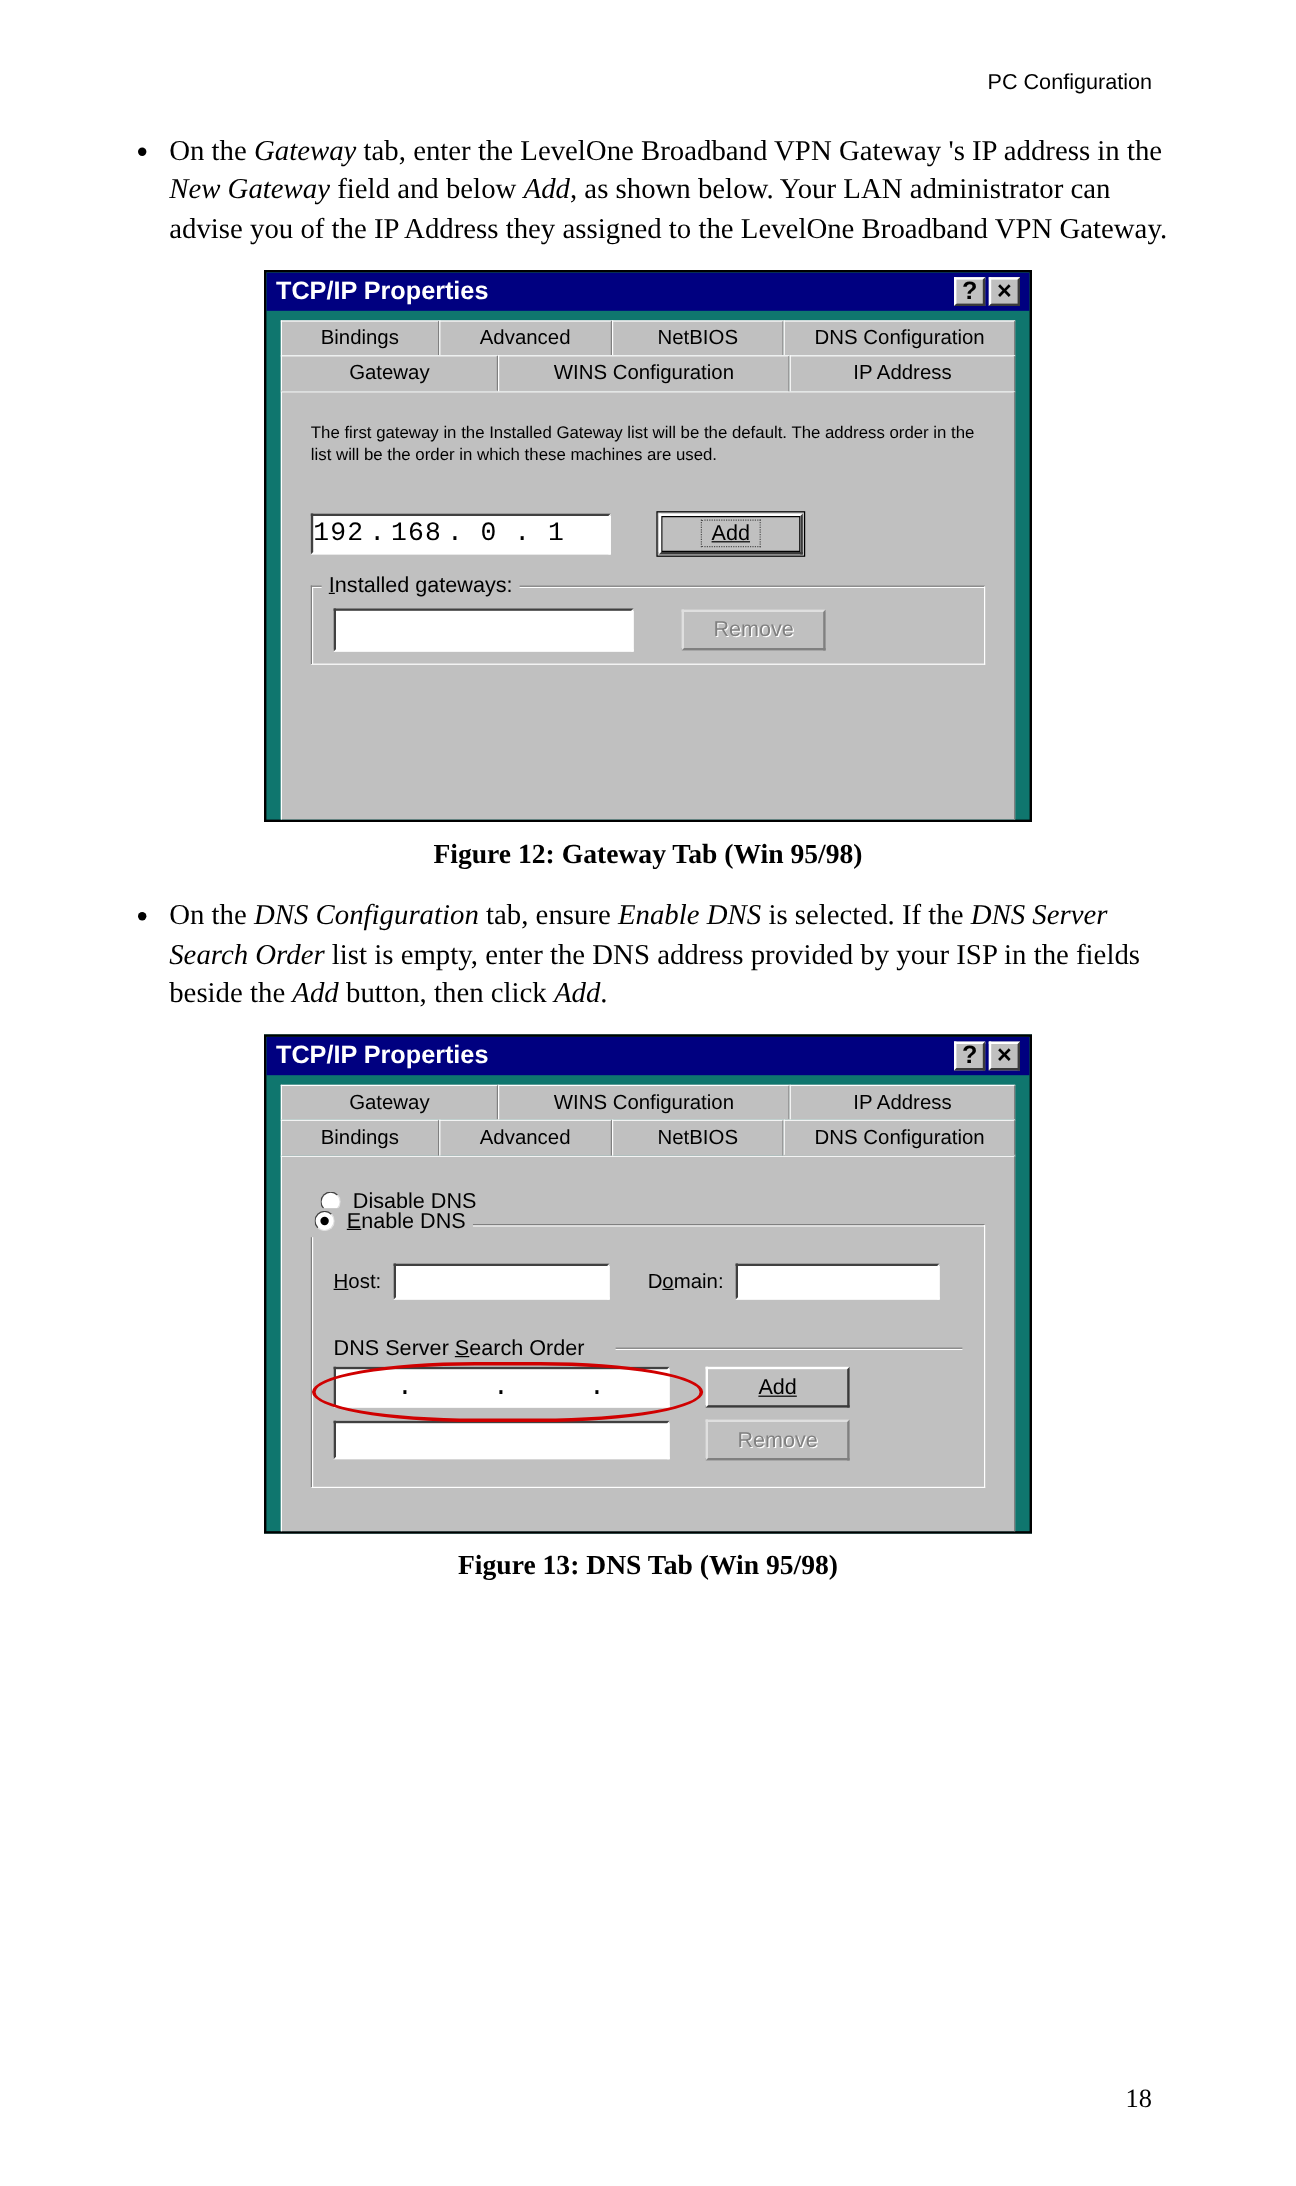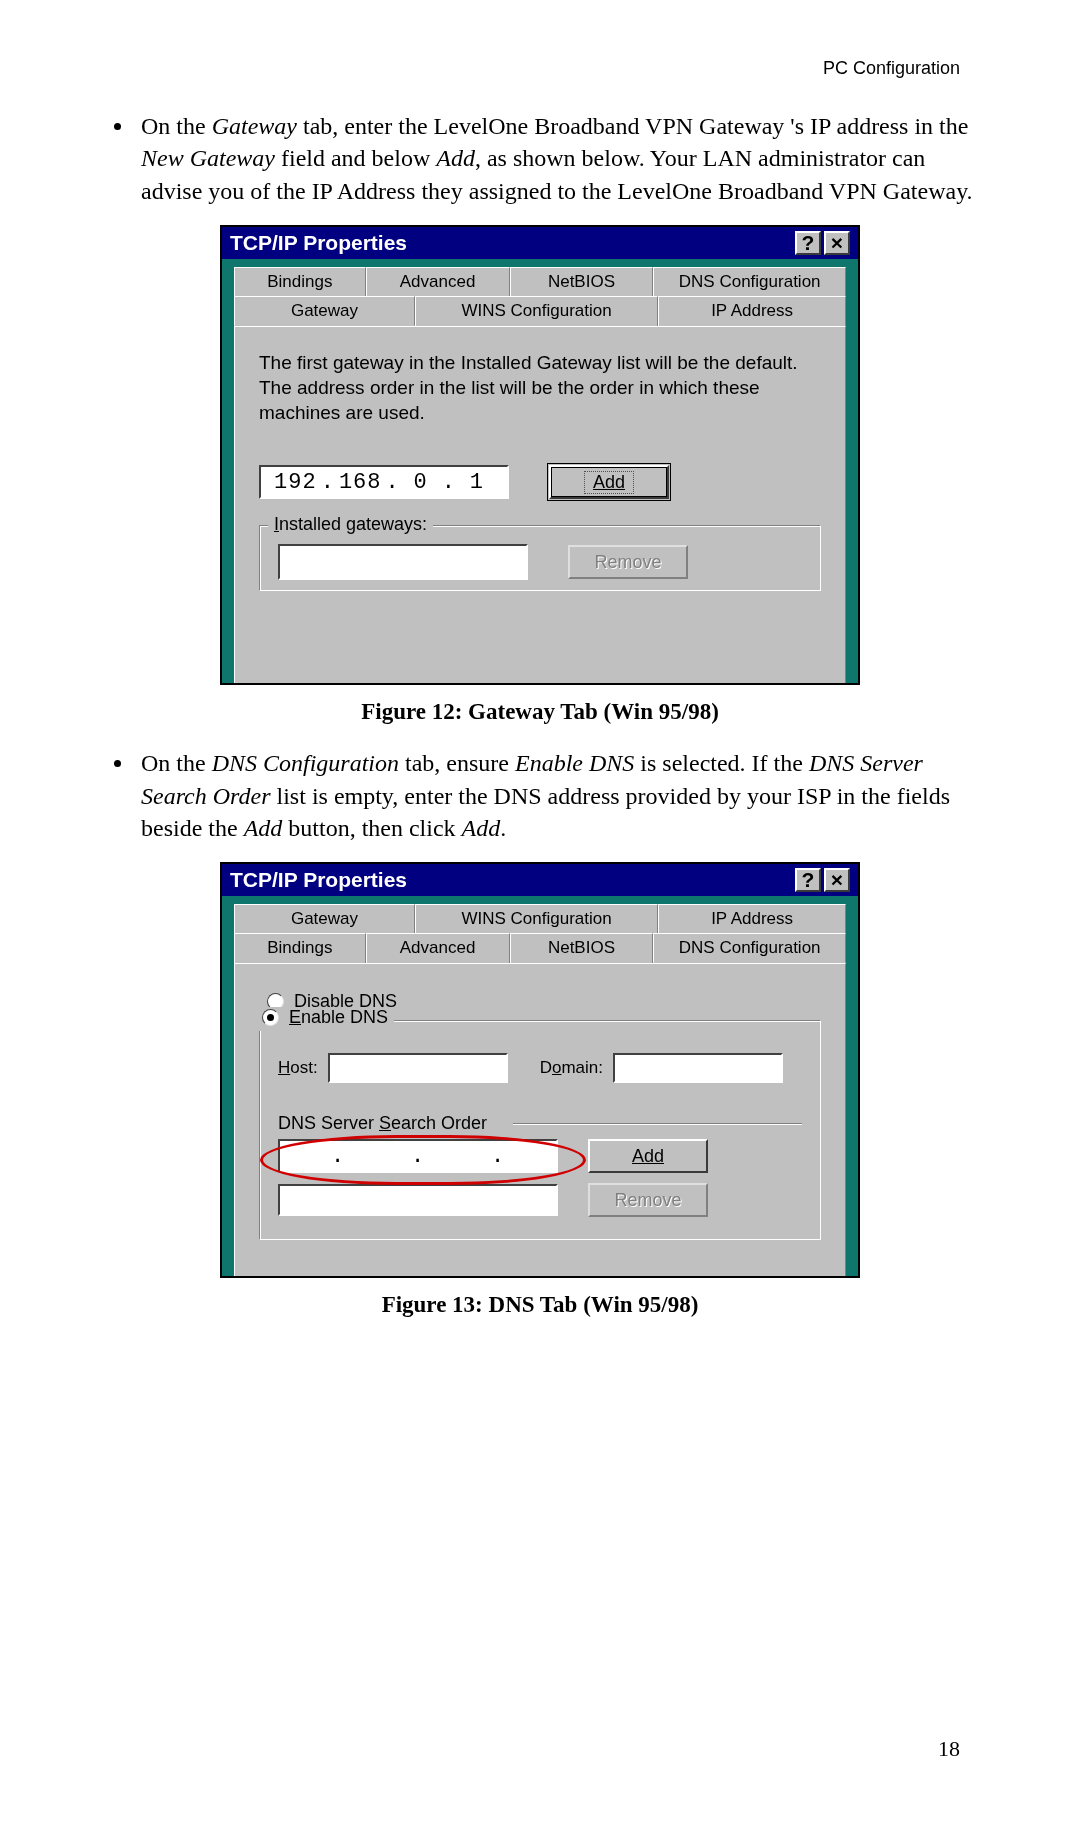--- a/index.html
+++ b/index.html
@@ -122,38 +122,38 @@
     border-top: 1px solid #fff;
     border-left: 1px solid #fff;
     border-right: 1px solid #808080;
     border-bottom: 1px solid #808080;
     background: #c0c0c0;
     margin: 0 12px 0 12px;
     padding: 24px 24px 18px 24px;
     box-sizing: border-box;
   }
   .desc {
-    font-size: 19px;
+    font-size: 14px;
     line-height: 1.3;
     margin-bottom: 40px;
   }
   .field-label {
     font-size: 18px;
     margin-bottom: 6px;
   }
   .underline-first::first-letter { text-decoration: underline; }
   .row { display: flex; align-items: center; gap: 40px; }
   .ip-box {
     background: #fff;
     border-top: 2px solid #404040;
     border-left: 2px solid #404040;
     border-right: 2px solid #fff;
     border-bottom: 2px solid #fff;
     width: 250px; height: 34px;
-    display: flex; align-items: center; justify-content: center;
+    display: flex; align-items: center; justify-content: flex-start;
     font-family: "Courier New", monospace;
     font-size: 22px;
     letter-spacing: 1px;
     box-sizing: border-box;
   }
   .ip-box.empty span { min-width: 36px; text-align: center; }
   .ip-dot { padding: 0 4px; }
   .btn {
     background: #c0c0c0;
     border-top: 2px solid #fff;

